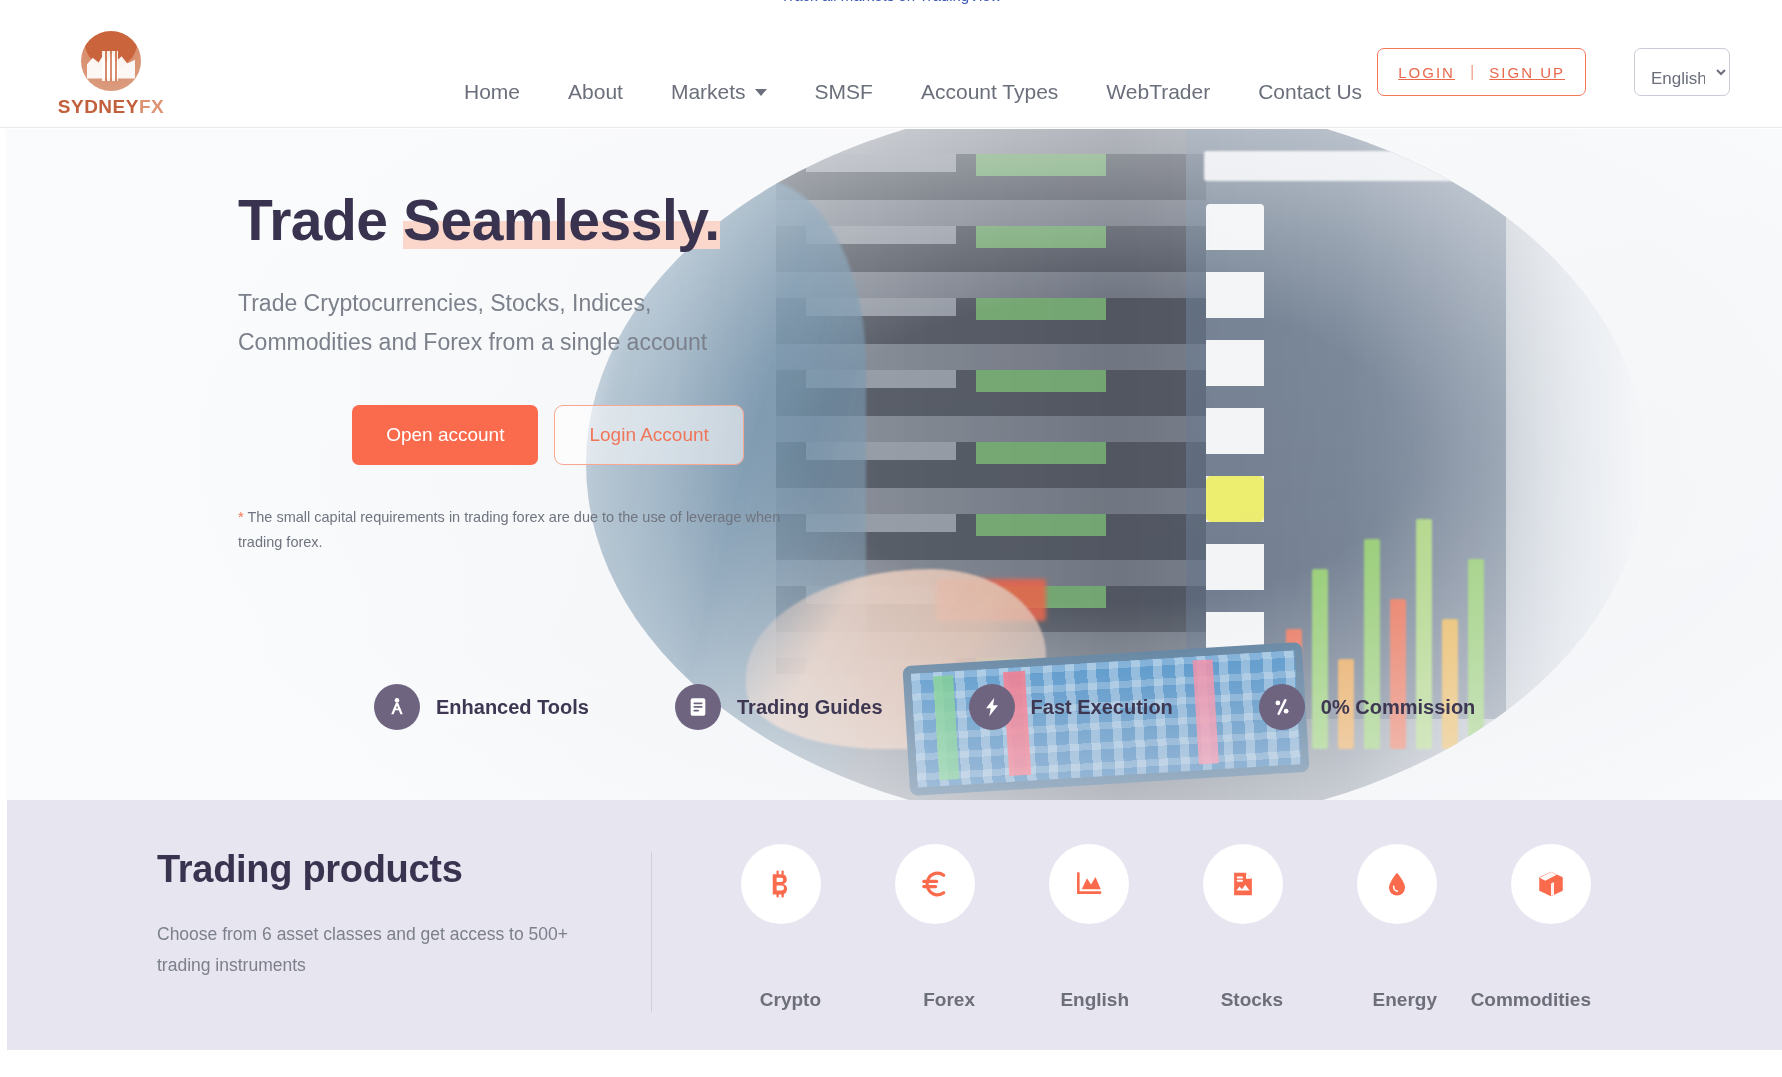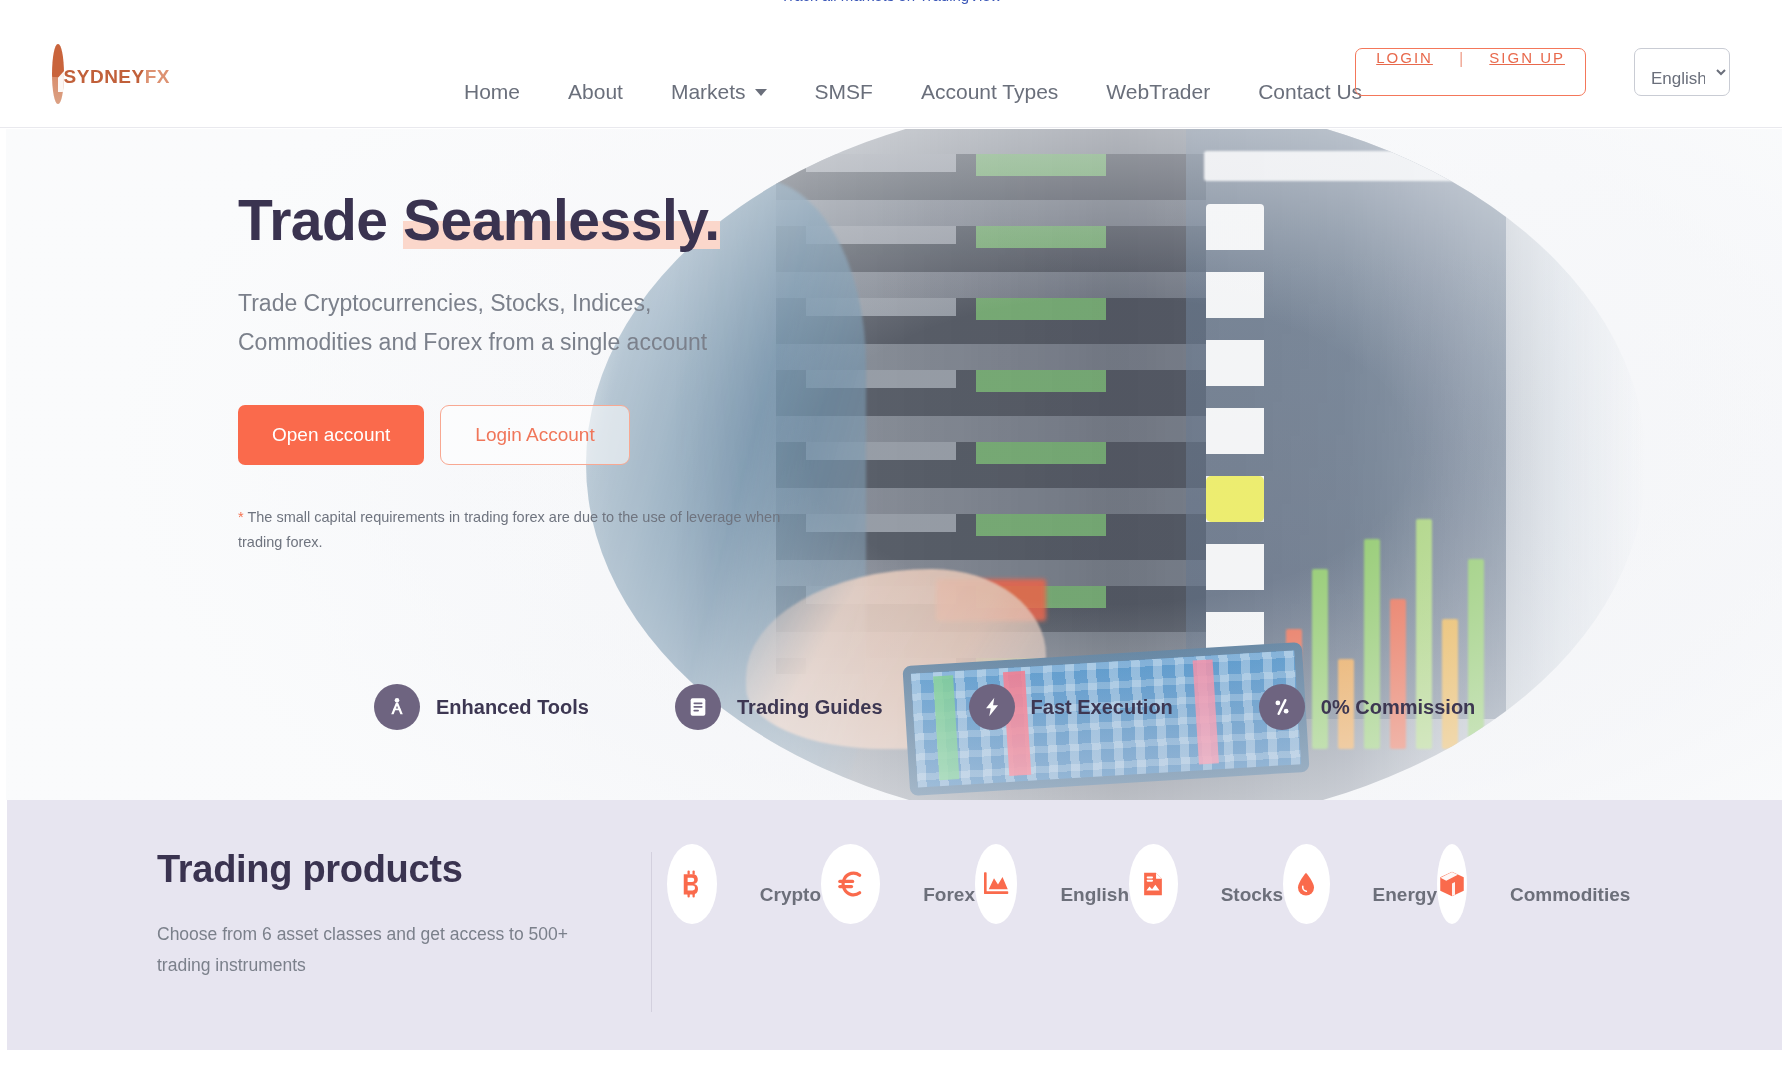--- a/index.html
+++ b/index.html
@@ -45,21 +45,21 @@
     z-index: 30;
   }
 
   .logo-wrap {
     position: absolute;
     left: 52px;
     top: 16px;
     width: 118px;
     height: 92px;
     display: flex;
-    flex-direction: row;
+    flex-direction: column;
     align-items: center;
     justify-content: center;
   }
   .logo-mark {
     width: 60px; height: 60px;
     border-radius: 50%;
     background: radial-gradient(circle at 50% 18%, #c9643c 0%, #c9643c 45%, #d98f6e 46%, #dba184 100%);
     position: relative;
     overflow: hidden;
   }
@@ -119,23 +119,23 @@
   }
 
   .auth-box {
     position: absolute;
     right: 196px;
     top: 36px;
     height: 48px;
     border: 1.5px solid #f4775a;
     border-radius: 7px;
     display: flex;
-    align-items: flex-start;
+    align-items: center;
     padding: 0 20px;
-    gap: 26px;
+    gap: 15px;
   }
   .auth-link {
     font-size: 15px;
     color: #e8694c;
     letter-spacing: 2px;
     text-decoration: underline;
     cursor: pointer;
     white-space: nowrap;
   }
   .auth-sep {
@@ -335,20 +335,21 @@
     margin-top: 32px;
     font-size: 23px;
     line-height: 1.72;
     color: #7b808b;
     max-width: 540px;
   }
   .hero-btns {
     margin-top: 42px;
     display: flex;
     gap: 16px;
+    justify-content: center;
   }
   .btn-primary {
     background: #fa6a4c;
     color: #ffffff;
     border: none;
     border-radius: 7px;
     font-size: 19px;
     font-family: "Liberation Sans", sans-serif;
     padding: 0 34px;
     height: 60px;
@@ -441,21 +442,22 @@
   }
   .prod-items {
     position: absolute;
     left: 660px; top: 44px;
     display: flex;
     gap: 0;
   }
   .prod-item {
     width: 154px;
     display: flex;
-    align-items: center;
+    flex-direction: column;
+    align-items: flex-end;
     cursor: pointer;
     gap: 43px;
   }
   .prod-circle {
     width: 80px; height: 80px;
     border-radius: 50%;
     background: #ffffff;
     display: flex;
     align-items: center;
     justify-content: center;

